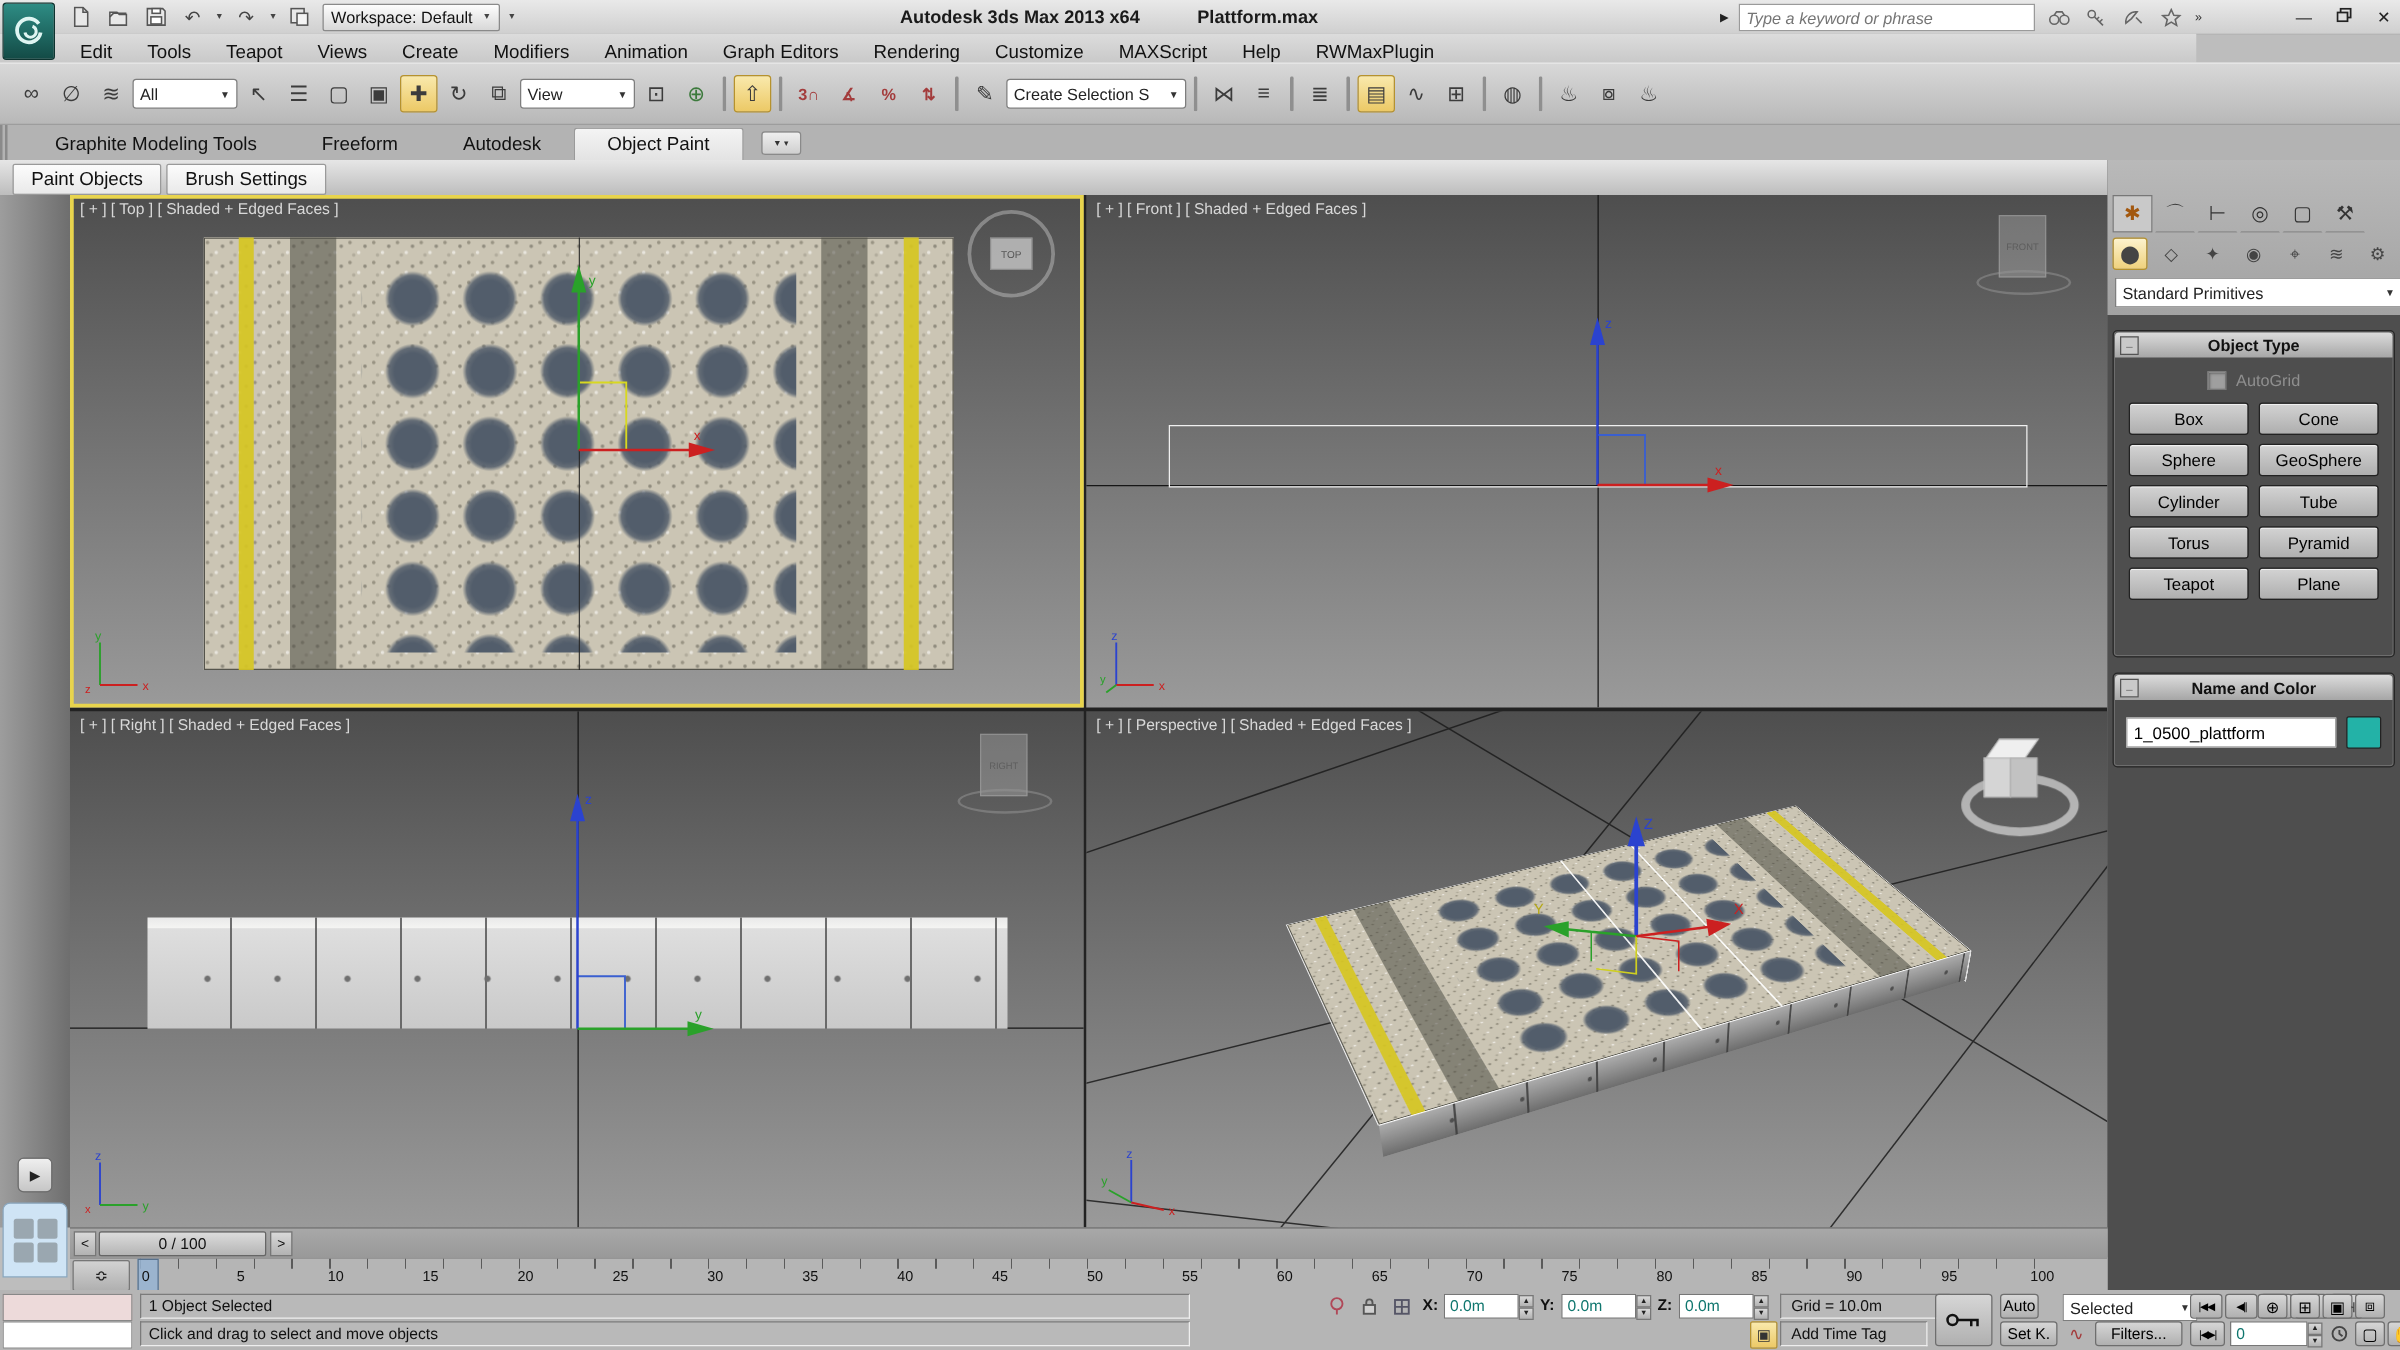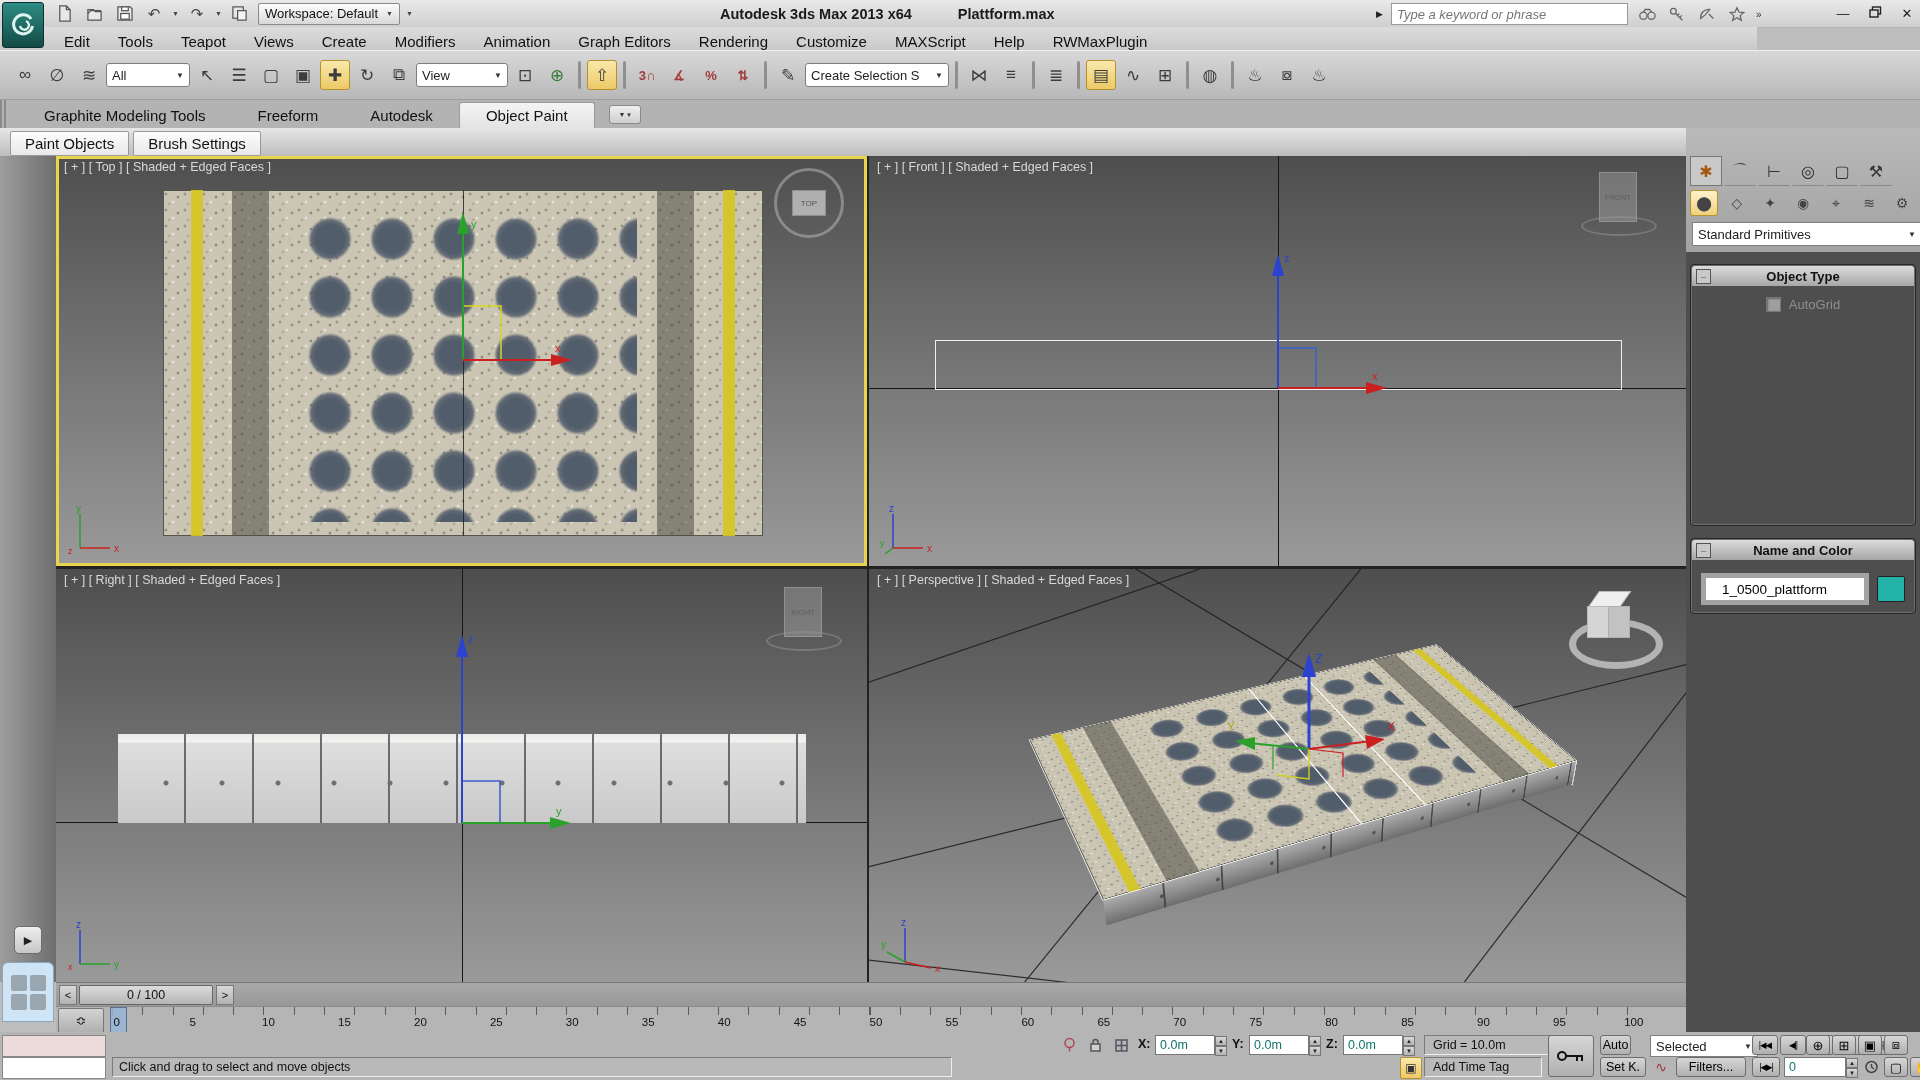--- a/index.html
+++ b/index.html
@@ -113,21 +113,21 @@
   .pcat.active{background:linear-gradient(#fdf3cd,#efd17c);border-color:#b6922e}
   #catdd{position:absolute;left:6px;top:94px;width:218px}
   .rollout{position:absolute;left:4px;width:224px;border:1px solid #262626;border-radius:4px;box-shadow:inset 0 0 0 1px #6d6d6d}
   .rtitle{height:20px;margin:1px;background:linear-gradient(#dcdcdc,#a6a6a6);border-radius:3px 3px 0 0;display:flex;align-items:center;font-size:13px;font-weight:bold;color:#111;position:relative;justify-content:center}
   .rtitle .minbox{position:absolute;left:4px;top:3px;width:13px;height:13px;border:1px solid #555;background:#c9c9c9;font-size:9px;line-height:9px;text-align:center;color:#222}
   .otgrid{display:grid;grid-template-columns:1fr 1fr;gap:7px 8px;padding:10px 12px 14px}
   .otbtn{height:24px;background:linear-gradient(#d3d3d3,#aeaeae);border:1px solid #222;border-radius:3px;box-shadow:inset 0 1px 0 #efefef;display:flex;align-items:center;justify-content:center;font-size:13.5px;color:#000}
   .agrow{display:flex;align-items:center;justify-content:center;gap:8px;padding-top:10px;color:#8f8f8f;font-size:13px}
   .agrow .cb{width:13px;height:13px;border:1px solid #777;background:#9f9f9f;box-shadow:inset 1px 1px 2px #666}
   .ncrow{display:flex;align-items:center;gap:8px;padding:12px 10px 14px}
-  .ncname{flex:1;height:22px;background:#fff;border:5px solid #a3a3a3;font-size:13.5px;display:flex;align-items:center;padding:0 16px;color:#000}
+  .ncname{flex:1;height:22px;background:#fff;border:1px solid #a3a3a3;font-size:13.5px;display:flex;align-items:center;padding:0 5px;color:#000}
   .ncswatch{width:26px;height:24px;border:1px solid #222;border-radius:2px}
   
   #timeslider{left:56px;top:982px;width:1630px;height:24px;background:linear-gradient(#a8a8a8,#989898);border-top:1px solid #777;display:flex;align-items:center}
   .tsbtn{width:16px;height:18px;margin-left:3px;background:linear-gradient(#d9d9d9,#b2b2b2);border:1px solid #777;font-size:11px;display:flex;align-items:center;justify-content:center}
   #tsslider{width:132px;height:18px;margin-left:2px;background:linear-gradient(#dcdcdc,#b5b5b5);border:1px solid #666;border-radius:2px;display:flex;align-items:center;justify-content:center;font-size:12.5px}
   #trackbar{left:56px;top:1006px;width:1630px;height:26px;background:#b5b5b5;border-top:1px solid #8a8a8a;border-bottom:1px solid #777}
   #curvebtn{position:absolute;left:2px;top:1px;width:44px;height:23px;background:linear-gradient(#d3d3d3,#b0b0b0);border:1px solid #777;border-radius:2px;display:flex;align-items:center;justify-content:center;font-size:13px;color:#222}
   #ruler{position:absolute;left:48px;top:0;right:0;bottom:0;background:linear-gradient(#c6c6c6,#adadad);
      background-image:repeating-linear-gradient(to right,#5a5a5a 0 1px,transparent 1px 30.3px);
      background-size:96.2% 8px;background-position:8px 0;background-repeat:no-repeat}
@@ -508,20 +508,32 @@
   </div>
   <div class="rollout" style="top:136px;height:260px">
     <div class="rtitle">
       <span class="minbox">_</span>
       <span>Object Type</span>
     </div>
     <div class="agrow">
       <span class="cb"></span>
       <span>AutoGrid</span>
     </div>
+    <div class="otgrid">
+        <span class="otbtn">Box</span>
+        <span class="otbtn">Cone</span>
+        <span class="otbtn">Sphere</span>
+        <span class="otbtn">GeoSphere</span>
+        <span class="otbtn">Cylinder</span>
+        <span class="otbtn">Tube</span>
+        <span class="otbtn">Torus</span>
+        <span class="otbtn">Pyramid</span>
+        <span class="otbtn">Teapot</span>
+        <span class="otbtn">Plane</span>
+      </div>
   </div>
   <div class="rollout" style="top:410px;height:74px">
     <div class="rtitle">
       <span class="minbox">_</span>
       <span>Name and Color</span>
     </div>
     <div class="ncrow">
       <span class="ncname">1_0500_plattform</span>
       <span class="ncswatch" id="colorswatch" style="background: rgb(35, 178, 167);"></span>
     </div>
@@ -537,20 +549,21 @@
   <div id="curvebtn">≎</div>
   <div id="ruler">
     <div id="framemarker"></div>
     <span><span class="tick-label" style="left: 0.8%;">0</span><span class="tick-label" style="left: 5.6%;">5</span><span class="tick-label" style="left: 10.4%;">10</span><span class="tick-label" style="left: 15.2%;">15</span><span class="tick-label" style="left: 20%;">20</span><span class="tick-label" style="left: 24.8%;">25</span><span class="tick-label" style="left: 29.6%;">30</span><span class="tick-label" style="left: 34.4%;">35</span><span class="tick-label" style="left: 39.2%;">40</span><span class="tick-label" style="left: 44%;">45</span><span class="tick-label" style="left: 48.8%;">50</span><span class="tick-label" style="left: 53.6%;">55</span><span class="tick-label" style="left: 58.4%;">60</span><span class="tick-label" style="left: 63.2%;">65</span><span class="tick-label" style="left: 68%;">70</span><span class="tick-label" style="left: 72.8%;">75</span><span class="tick-label" style="left: 77.6%;">80</span><span class="tick-label" style="left: 82.4%;">85</span><span class="tick-label" style="left: 87.2%;">90</span><span class="tick-label" style="left: 92%;">95</span><span class="tick-label" style="left: 96.7%;">100</span></span>
   </div>
 </div>
 
 <div id="statusbar" class="abs">
   <div id="listener-pink"></div>
   <div id="listener-white"></div>
+  <div id="selstatus" class="inset">1 Object Selected</div>
   <div id="promptline" class="inset">Click and drag to select and move objects</div>
 
   <span class="sico" style="left:1058px;top:3px">
     <svg viewBox="0 0 15 16">
         <circle cx="7.5" cy="6" r="4.5" stroke="#b04858"></circle>
         <path d="M7.5 10.5 v4" stroke="#b04858"></path>
       </svg>
     </span>
   <span class="sico" style="left:1084px;top:3px">
     <svg viewBox="0 0 15 16">

